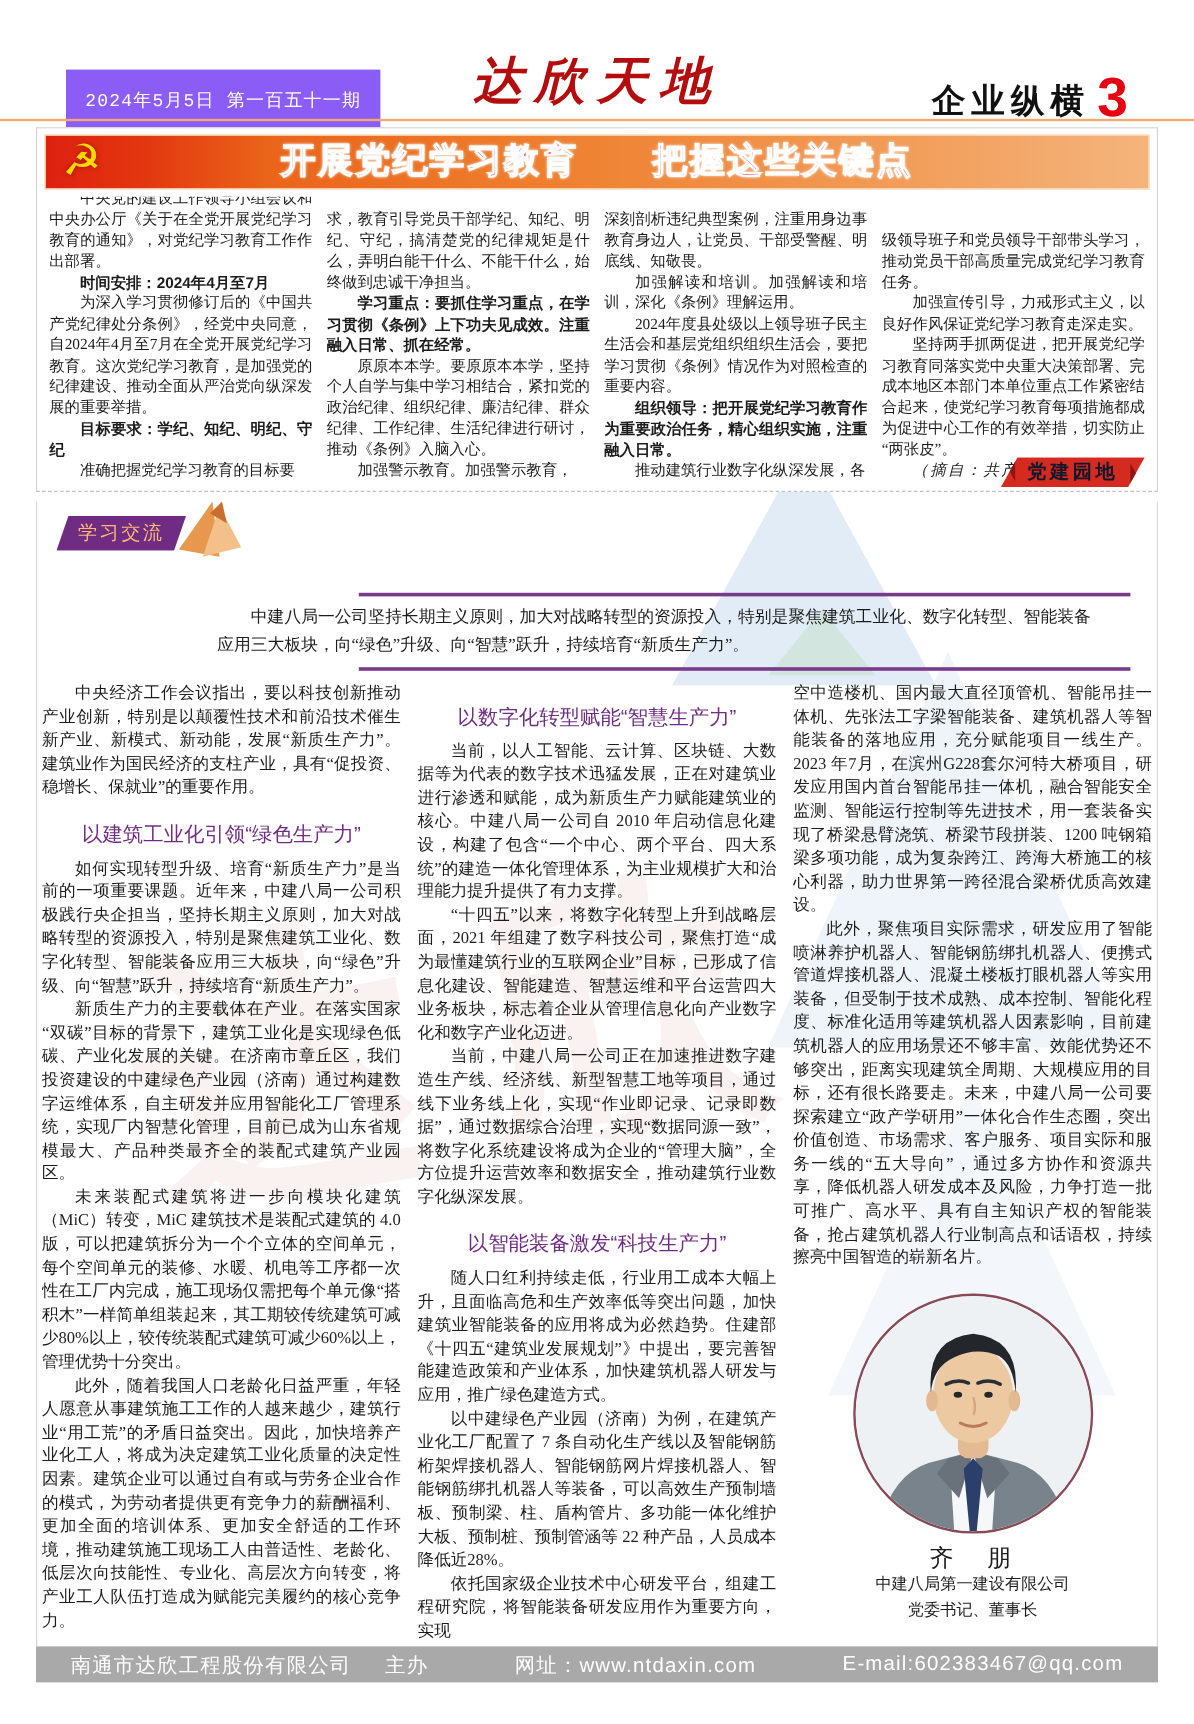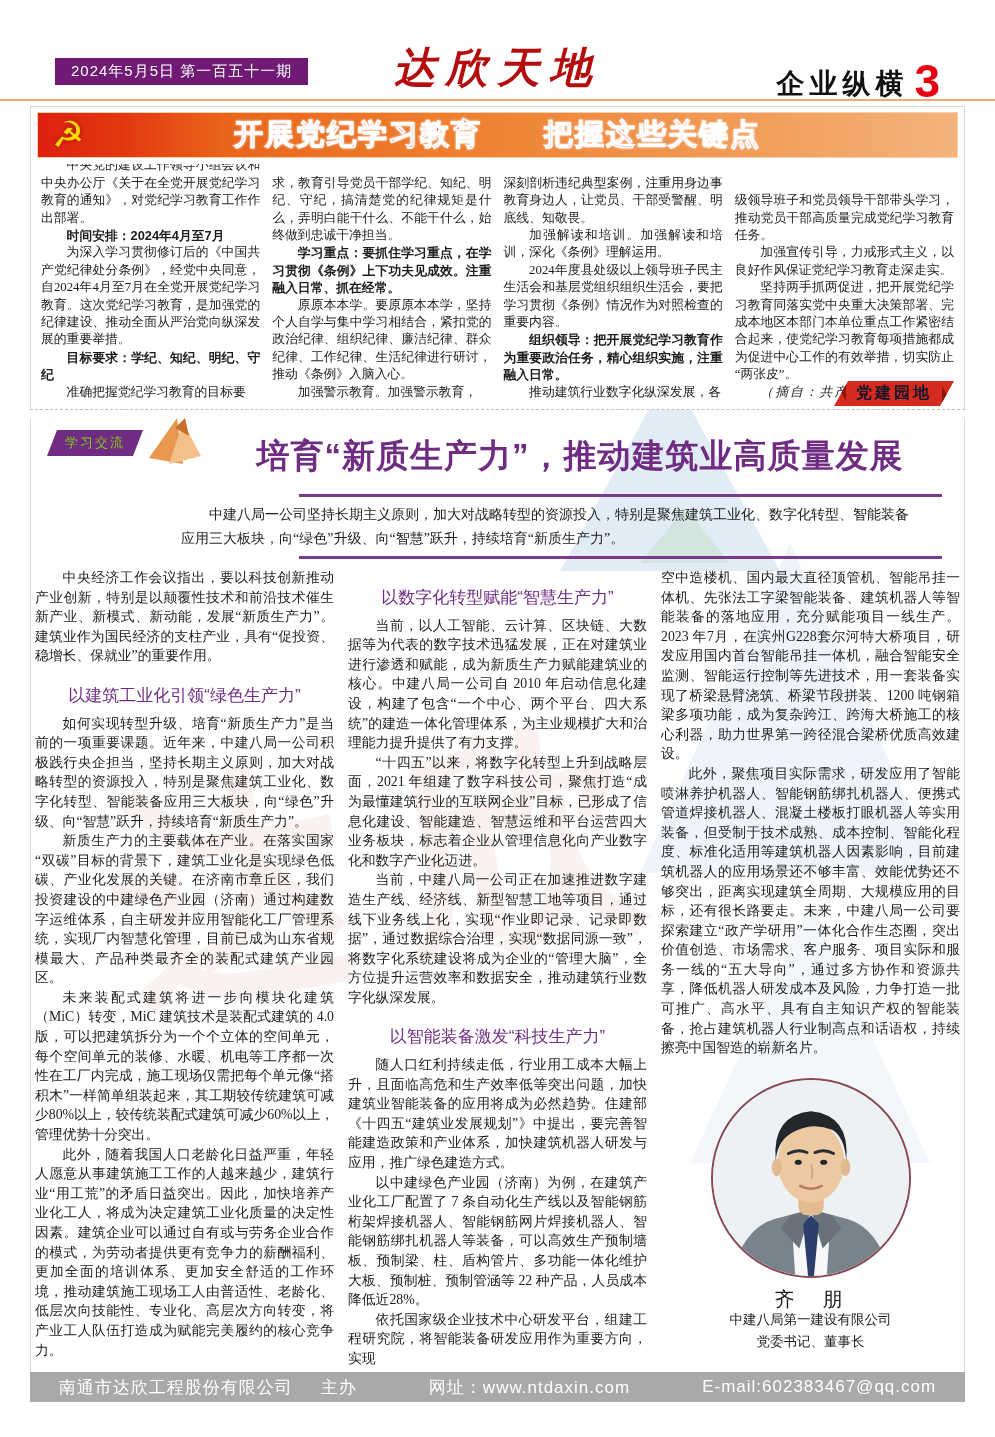--- a/index.html
+++ b/index.html
@@ -14,22 +14,22 @@
         border-bottom:330px solid rgba(205,222,240,.33);}
   .tri3{left:690px;top:900px;border-left-width:120px;border-right-width:120px;
         border-bottom:260px solid rgba(214,228,242,.30);}
   .tri4{left:640px;top:505px;border-left-width:45px;border-right-width:45px;
         border-bottom:55px solid rgba(197,226,204,.55);}
   .wm-text{left:110px;top:700px;font-size:240px;font-weight:bold;letter-spacing:50px;
         color:rgba(165,75,60,.07);transform:rotate(-10deg);white-space:nowrap;
         font-family:"Liberation Sans",sans-serif;}
   
   .hdr{position:absolute;left:0;top:0;right:0;height:100px;z-index:2;}
-  .issue-box{position:absolute;left:55px;top:58px;background:#701a75;color:#fff;
-        padding:4px 16px;font-size:15px;font-family:Liberation Sans, sans-serif;letter-spacing:1px;}
+  .issue-box{position:absolute;left:55px;top:58px;background:#8b5cf6;color:#fff;
+        padding:16px 16px;font-size:15px;font-family:Liberation Mono, monospace;letter-spacing:1px;}
   .masthead{position:absolute;left:0;right:0;top:40px;text-align:center;font-size:42px;
         font-weight:bold;font-style:italic;color:var(--deep-red,#b50d0d);letter-spacing:10px;}
   .section-head{position:absolute;right:50px;top:50px;font-size:28px;font-weight:bold;
         letter-spacing:5px;color:#111;}
   .page-num{display:inline-block;color:var(--accent-red,#e8391d);font-size:46px;
         font-family:"Liberation Sans",sans-serif;font-weight:bold;transform:translateY(4px);margin-left:6px;}
   .hdr-rule{position:absolute;left:0;right:0;top:99px;height:2px;background:#f0aa72;}
   
   .party-box{position:absolute;left:30px;right:30px;top:106px;height:302px;z-index:2;background:#fff;
         border:1px solid #d6d6d6;border-bottom:1px dashed #c0c0c0;}
@@ -49,22 +49,22 @@
   .pb-badge{position:absolute;right:10px;bottom:3px;background:var(--badge-red,#d42a20);color:#0f172a;
         font-family:"Liberation Sans",sans-serif;font-weight:bold;font-size:16px;letter-spacing:3px;
         padding:2px 22px;clip-path:polygon(14px 0,100% 0,calc(100% - 14px) 100%,0 100%);}
   .pb-badge::before{content:"";position:absolute;left:2px;top:2px;border-top:18px solid #8e1410;
         border-left:10px solid transparent;}
   .pb-badge::after{content:"";position:absolute;right:2px;bottom:2px;border-bottom:18px solid #8e1410;
         border-right:10px solid transparent;}
   
   .study{position:absolute;left:30px;right:30px;top:418px;bottom:65px;z-index:1;
         border-left:1px solid #d8d8d8;border-right:1px solid #d8d8d8;}
-  .study-label{position:absolute;left:16px;top:12px;background:var(--purple,#6f2c82);color:#84cc16;
-        font-family:Liberation Sans, sans-serif;font-size:13px;letter-spacing:2px;padding:4px 18px;
+  .study-label{position:absolute;left:16px;top:12px;background:var(--purple,#6f2c82);color:#fdba74;
+        font-family:Liberation Sans, sans-serif;font-size:16px;letter-spacing:2px;padding:4px 18px;
         clip-path:polygon(10px 0,100% 0,calc(100% - 10px) 100%,0 100%);z-index:3;}
   .label-fold{position:absolute;left:118px;top:0px;z-index:2;}
   .study-title{position:absolute;left:180px;right:15px;top:16px;text-align:center;font-size:33px;
         font-weight:bold;color:var(--purple,#6f2c82);font-family:"Liberation Sans",sans-serif;letter-spacing:1px;}
   .rule{position:absolute;left:268px;right:22px;height:3px;background:#7a3a8c;}
   .rule1{top:76px;} .rule2{top:138px;}
   .intro{position:absolute;left:150px;right:55px;top:85px;font-size:14px;line-height:24px;
         text-align:justify;text-indent:2em;}
   .study-cols{position:absolute;left:4px;right:4px;top:150px;bottom:4px;display:flex;gap:14px;overflow:hidden;}
   .scol{flex:1;font-size:13.8px;line-height:19.6px;text-align:justify;}
@@ -144,21 +144,20 @@
     <div class="pb-badge">党建园地</div>
   </div>
 
   <div class="study">
     <div class="study-label">学习交流</div>
     <svg class="label-fold" width="60" height="52" viewBox="0 0 60 52">
       <polygon points="0,40 28,0 34,46" fill="#e8984e"></polygon>
       <polygon points="20,46 34,4 52,38" fill="#f3c08a"></polygon>
       <polygon points="26,10 36,0 40,18" fill="#c96f2e"></polygon>
     </svg>
-    <div class="study-title">培育“新质生产力”，推动建筑业高质量发展</div>
     <div class="rule rule1"></div>
     <div class="intro">中建八局一公司坚持长期主义原则，加大对战略转型的资源投入，特别是聚焦建筑工业化、数字化转型、智能装备应用三大板块，向“绿色”升级、向“智慧”跃升，持续培育“新质生产力”。</div>
     <div class="rule rule2"></div>
 
     <div class="study-cols">
       <div class="scol">
 
       <p class="para">中央经济工作会议指出，要以科技创新推动产业创新，特别是以颠覆性技术和前沿技术催生新产业、新模式、新动能，发展“新质生产力”。建筑业作为国民经济的支柱产业，具有“促投资、稳增长、保就业”的重要作用。</p>
           <p class="para h">以建筑工业化引领“绿色生产力”</p>
           <p class="para">如何实现转型升级、培育“新质生产力”是当前的一项重要课题。近年来，中建八局一公司积极践行央企担当，坚持长期主义原则，加大对战略转型的资源投入，特别是聚焦建筑工业化、数字化转型、智能装备应用三大板块，向“绿色”升级、向“智慧”跃升，持续培育“新质生产力”。</p>

